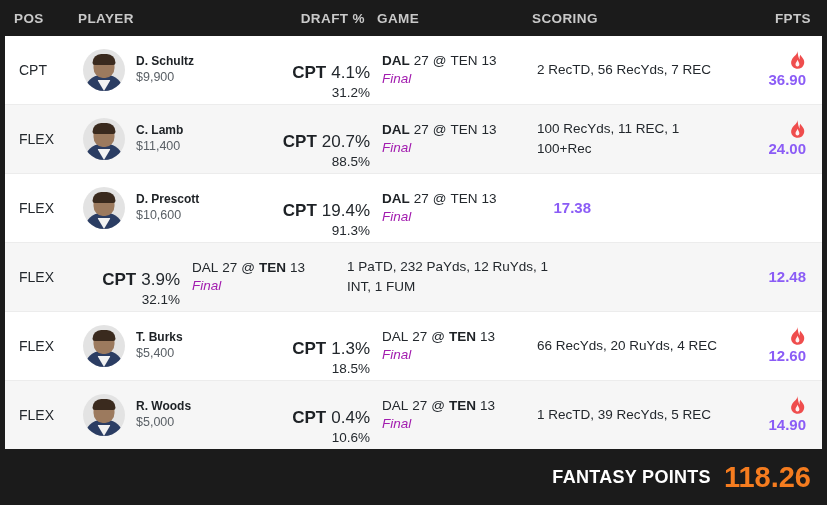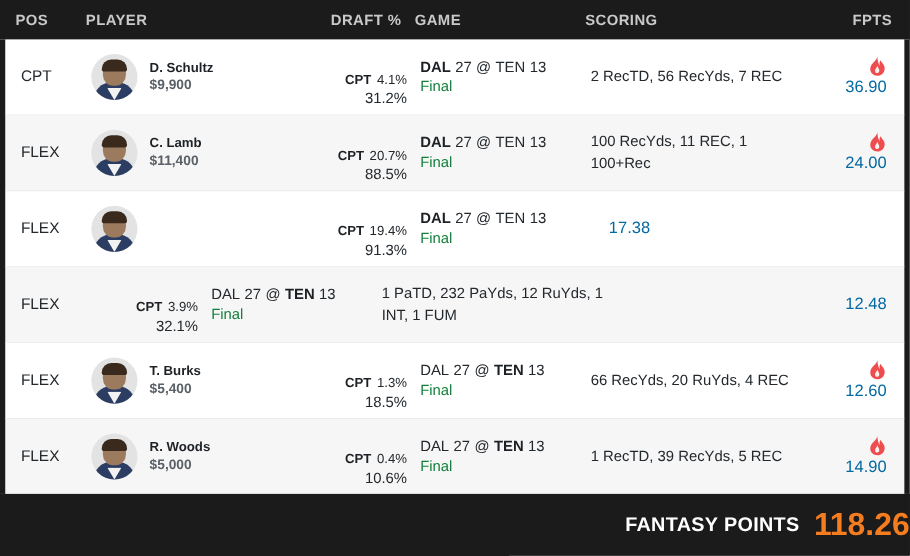--- a/index.html
+++ b/index.html
@@ -118,28 +118,28 @@
 
   .player-name {
     font-size: 12px;
     font-weight: 700;
     color: #1d2125;
     line-height: 1.25;
     white-space: nowrap;
   }
   .player-salary {
     font-size: 12.5px;
-    font-weight: 700;
+    font-weight: 400;
     color: #5a6066;
     line-height: 1.3;
   }
 
   
   .draft-line1 {
-    font-size: 12px;
+    font-size: 17px;
     line-height: 1.3;
     white-space: nowrap;
     margin-top: 24px;
   }
   .draft-cpt-tag { font-weight: 700; color: #1d2125; }
   .draft-cpt-val { font-weight: 400; color: #23282d; }
   .draft-line2 {
     font-size: 13.5px;
     font-weight: 400;
     color: #23282d;
@@ -150,22 +150,23 @@
   .game-line {
     font-size: 13.5px;
     line-height: 1.3;
     color: #23282d;
     white-space: nowrap;
   }
   .game-line .team-hi { font-weight: 700; color: #1d2125; }
   .game-status {
     font-size: 13.5px;
     font-weight: 400;
-    color: #15803d;
+    color: #a21caf;
     line-height: 1.35;
+    font-style: italic;
   }
 
   
   .scoring-text {
     font-size: 13.5px;
     font-weight: 400;
     color: #23282d;
     line-height: 1.45;
     max-width: 205px;
   }
@@ -173,33 +174,34 @@
   
   .fpts-wrap {
     display: flex;
     flex-direction: column;
     align-items: flex-end;
     gap: 1px;
   }
   .flame-icon { display: block; width: 17px; height: 20px; }
   .fpts-value {
     font-size: 15px;
-    font-weight: 400;
-    color: #0369a1;
+    font-weight: 700;
+    color: #8b5cf6;
     line-height: 1.1;
   }
 
   
   .footer-row {
     height: 56px;
     min-height: 56px;
     background: #1b1b1b;
     display: flex;
     align-items: center;
     justify-content: flex-end;
+    padding-right: 16px;
     gap: 13px;
   }
   .footer-label {
     color: #ffffff;
     font-size: 18px;
     font-weight: 700;
     letter-spacing: 0.3px;
   }
   .footer-total {
     font-size: 29px;
@@ -299,20 +301,24 @@
       <div class="player-row">
         <div class="col-pos"><span class="pos-label">FLEX</span></div>
         <div class="col-player">
           <div class="player-cell">
             <div class="avatar">
               <div class="body"></div>
               <div class="head"></div>
               <div class="hair"></div>
               <div class="collar"></div>
             </div>
+            <div>
+              <div class="player-name">D. Prescott</div>
+              <div class="player-salary">$10,600</div>
+            </div>
           </div>
         </div>
         <div class="col-draft">
           <div class="draft-line1"><span class="draft-cpt-tag">CPT</span><span class="draft-cpt-val" style="margin-left:5px">19.4%</span></div>
           <div class="draft-line2">91.3%</div>
         </div>
         <div class="col-game">
           <div class="game-line"><span class="team-hi">DAL</span><span style="margin-left:4px">27</span><span style="margin-left:4px">@</span><span class="" style="margin-left:4px">TEN</span><span style="margin-left:4px">13</span></div>
           <div class="game-status">Final</div>
         </div>

